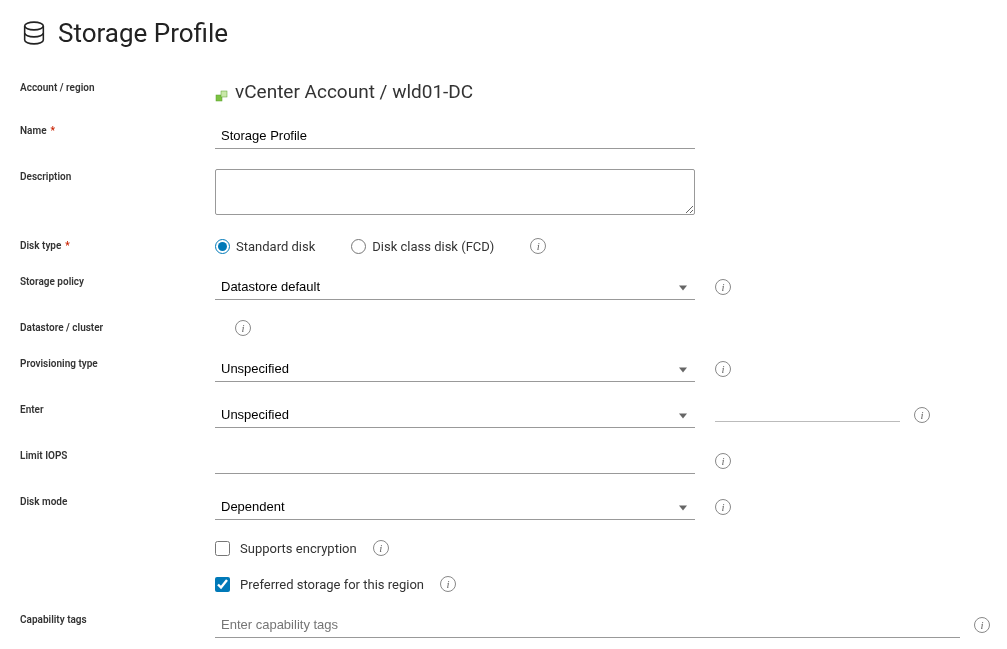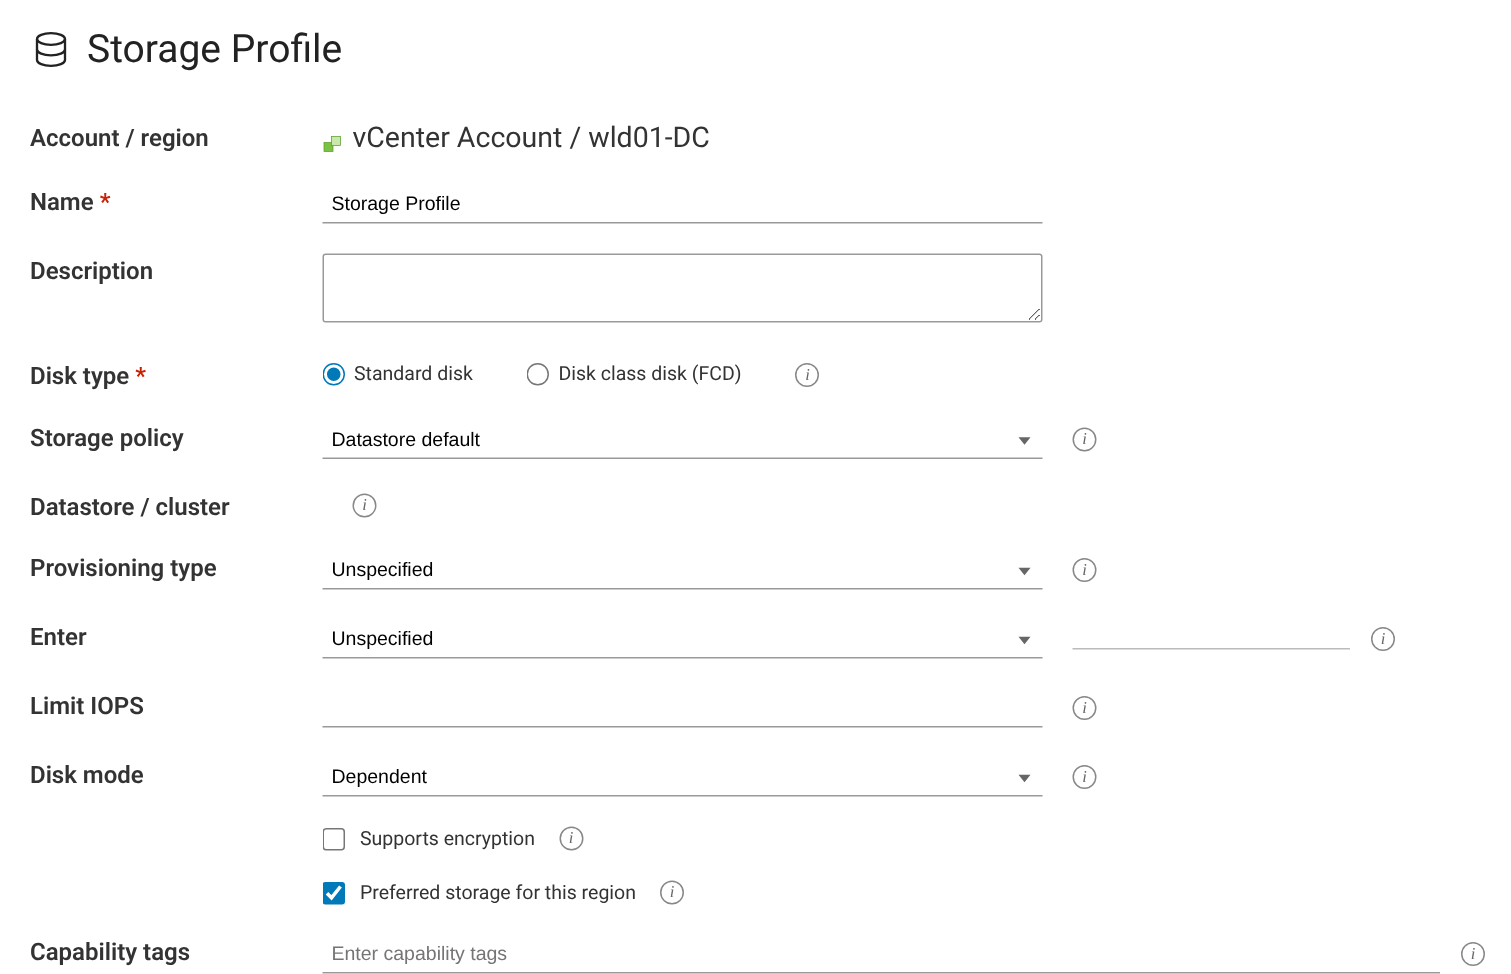--- a/index.html
+++ b/index.html
@@ -13,21 +13,21 @@
   .page {
     width: 1007px;
     min-height: 649px;
     padding: 18px 20px;
     position: relative;
   }
   .title-row { display: flex; align-items: center; gap: 10px; margin-bottom: 32px; }
   .title-row h1 { font-size: 26px; font-weight: 400; margin: 0; color: #222; }
   .storage-icon svg { display:block; }
   .form { display: grid; grid-template-columns: 195px 1fr; row-gap: 20px; column-gap: 0; }
-  .lbl { font-size: 16px; color: #333; padding-top: 2px; font-weight:600; }
+  .lbl { font-size: 10px; color: #333; padding-top: 2px; font-weight:600; }
   .lbl .req { color: #c92100; margin-left: 4px; }
   .field { display:flex; align-items:center; }
   .field-inner { width: 480px; position:relative; }
   .field-inner.wide { width: 745px; }
   .account-val { display:flex; align-items:center; gap:6px; font-size:19px;}
   .vc-icon { width:14px; height:14px; display:inline-block; }
   .text-input, .select-input, .search-input, .plain-input {
     width:100%;
     padding:4px 6px;
     font-size:13px;

